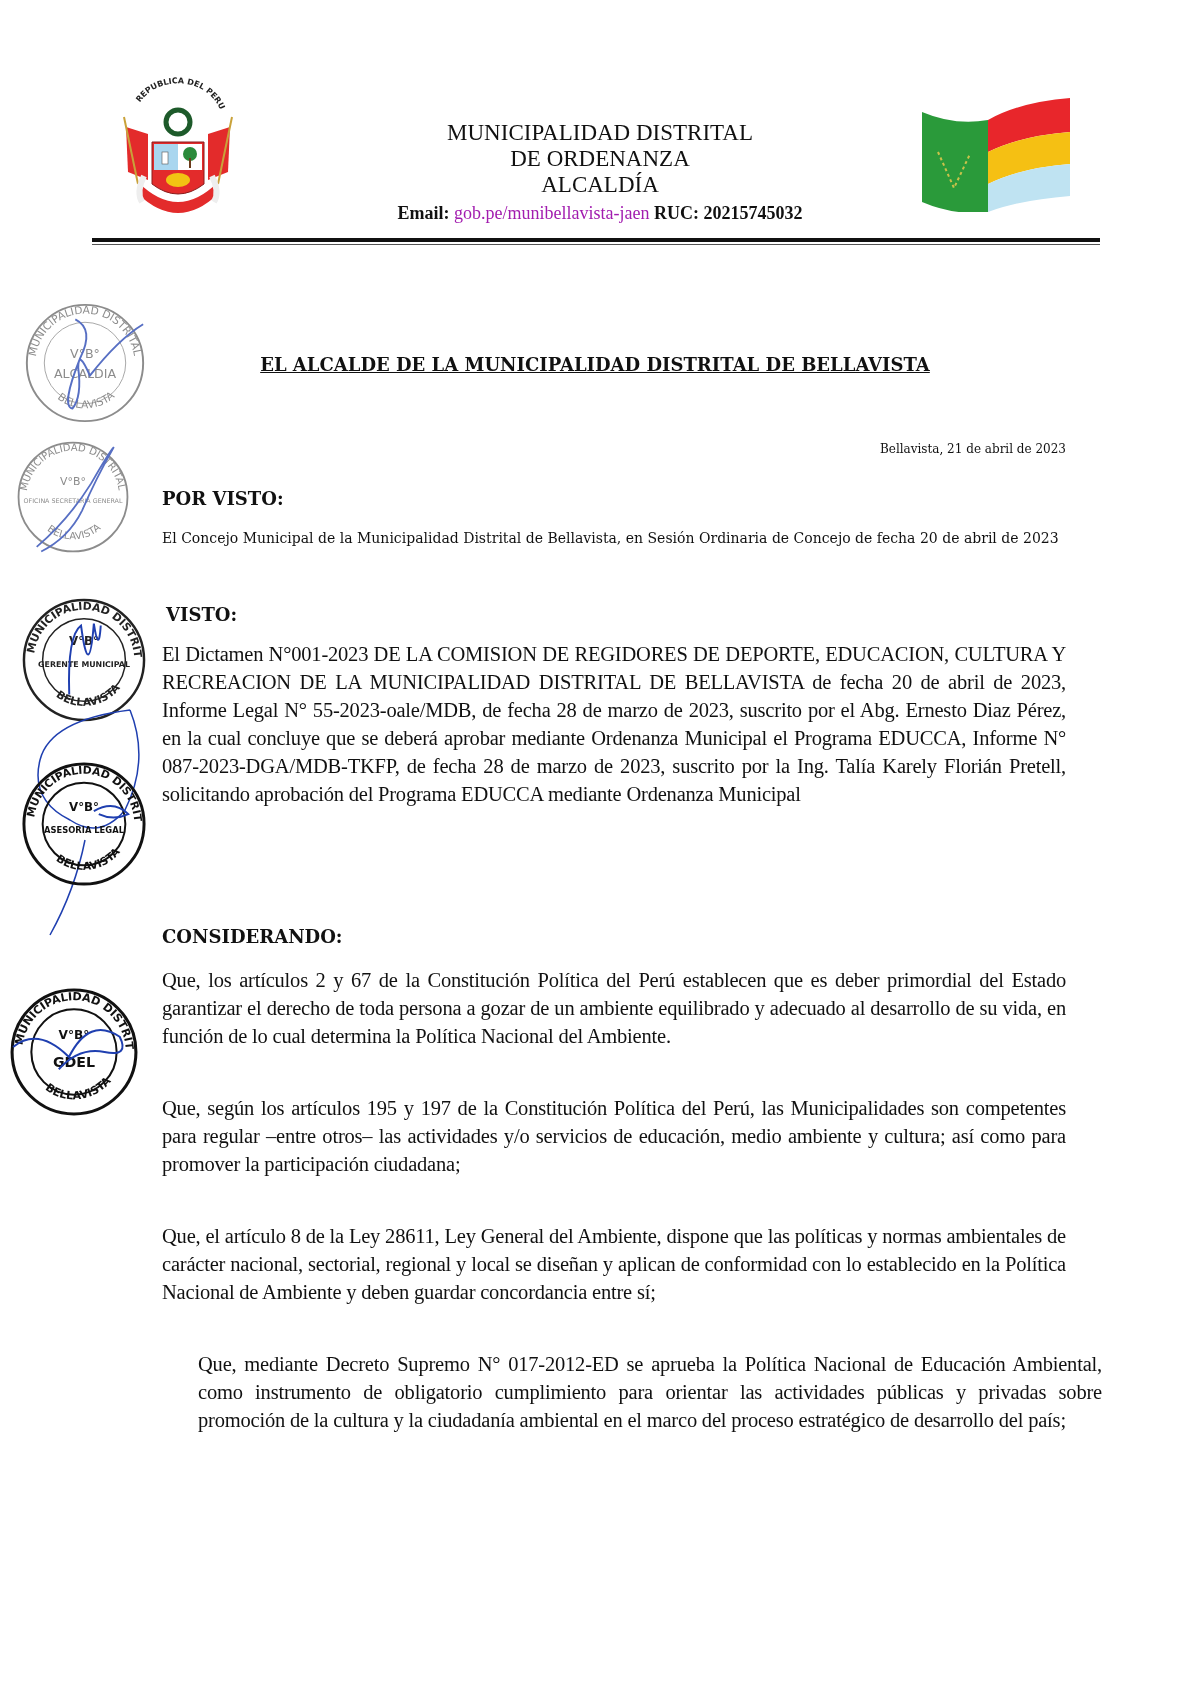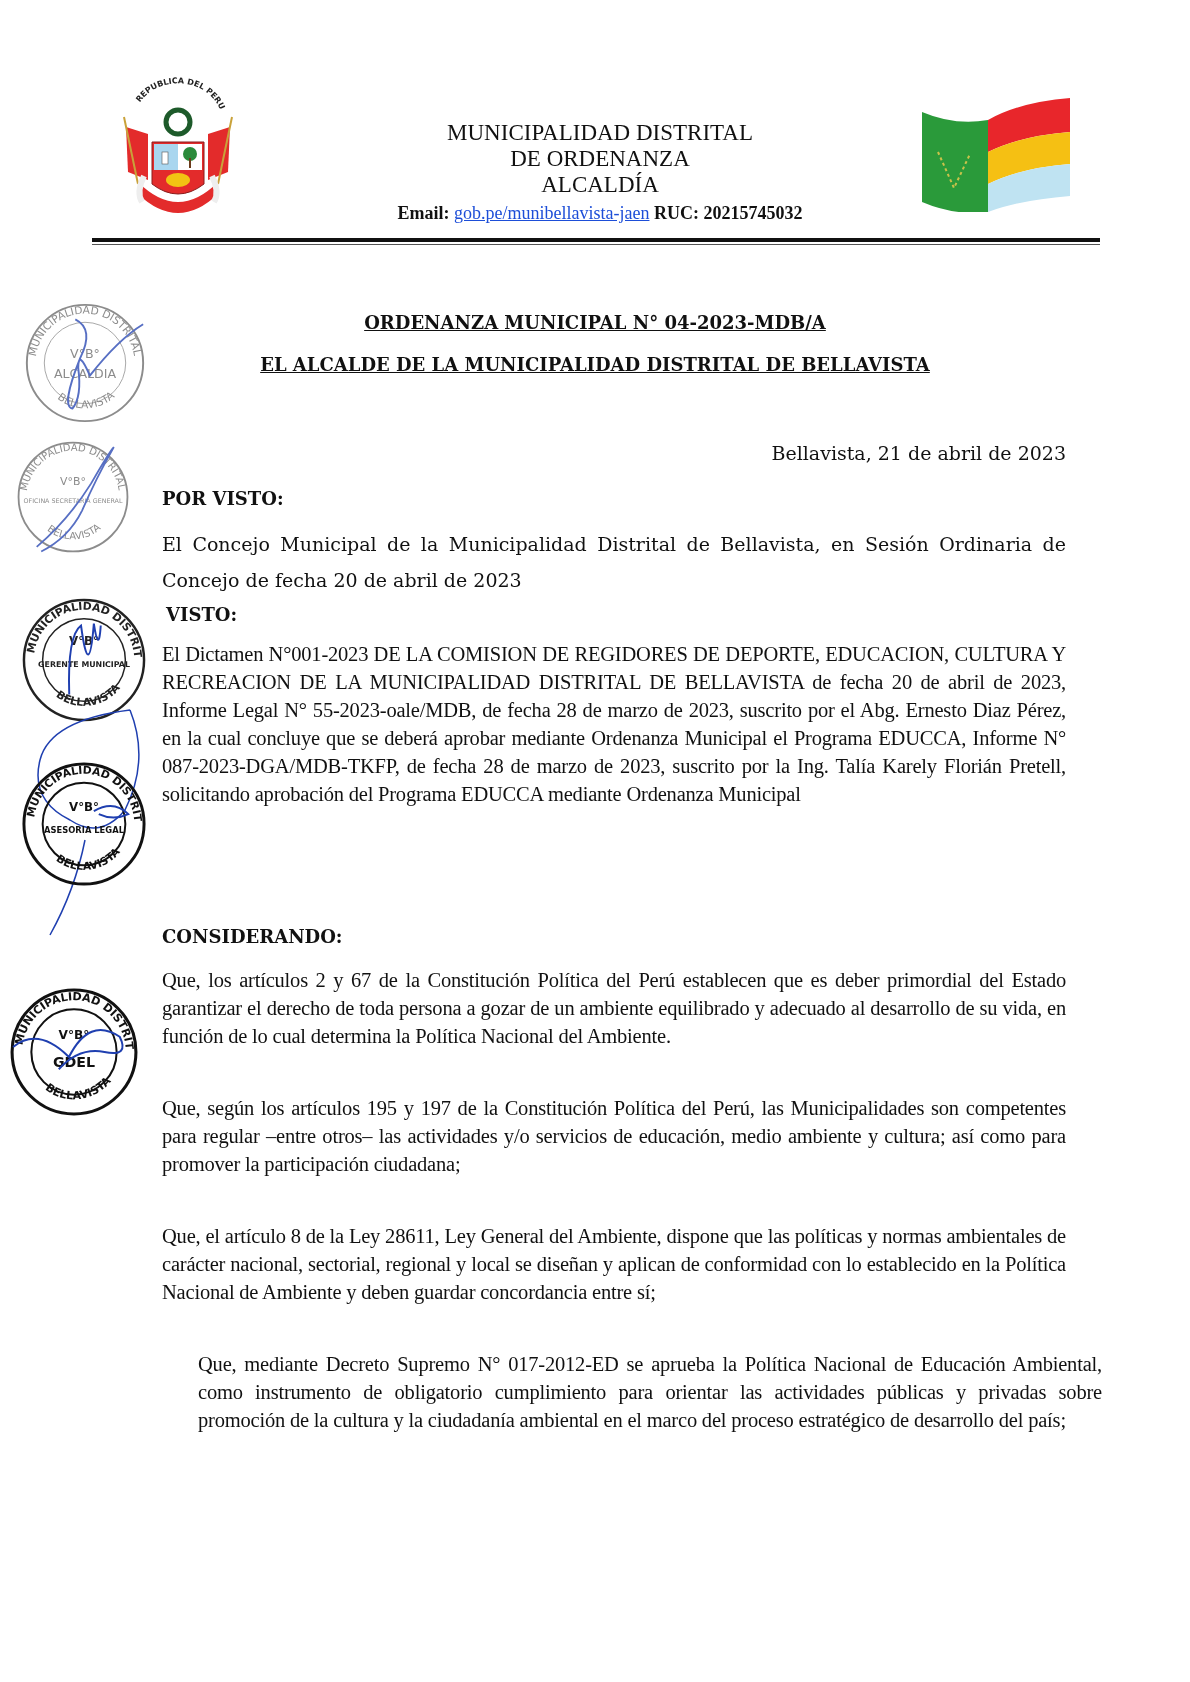--- a/index.html
+++ b/index.html
@@ -6,34 +6,34 @@
   body { width: 1190px; height: 1682px; position: relative; overflow: hidden; color: #111; }
   .page { position: absolute; left: 0; top: 0; width: 1190px; height: 1682px; background: #fff; }
 
   
   .coat { position: absolute; left: 118px; top: 72px; width: 120px; height: 148px; }
   .flag { position: absolute; left: 920px; top: 92px; width: 150px; height: 120px; }
   .header-text { position: absolute; left: 360px; top: 120px; width: 480px; text-align: center;
     font-family: "Liberation Serif", serif; font-size: 23px; line-height: 26px; color: #111; }
   .header-text .line { display: block; }
   .header-text .email-line { font-weight: bold; font-size: 18px; margin-top: 2px; }
-  .header-text .email-link { color: #1d4ed8; text-decoration: underline; font-weight: normal; }
+  .header-text .email-link { color: #a21caf; font-weight: normal; }
   .rule1 { position: absolute; left: 92px; top: 238px; width: 1008px; height: 4px; background: #111; }
   .rule2 { position: absolute; left: 92px; top: 244px; width: 1008px; height: 1px; background: #555; }
 
   
   .title { position: absolute; left: 150px; width: 940px; text-align: center;
     font-family: "DejaVu Serif", serif; font-weight: bold; text-decoration: underline; font-size: 18px; color: #111; }
   .title1 { top: 312px; left: 200px; width: 790px; }
   .title2 { top: 354px; left: 200px; width: 790px; }
 
-  .date { position: absolute; right: 124px; top: 442px; font-family: "DejaVu Serif", serif; font-size: 19px; }
+  .date { position: absolute; right: 124px; top: 442px; font-family: "DejaVu Serif", serif; font-size: 12px; }
 
-  .body { position: absolute; left: 162px; width: 904px; font-family: "DejaVu Serif", serif; font-size: 19px;
-    line-height: 36px; text-align: justify; color: #111; }
+  .body { position: absolute; left: 162px; width: 904px; font-family: "DejaVu Serif", serif; font-size: 14px;
+    line-height: 24px; text-align: justify; color: #111; }
   .heading { position: absolute; left: 162px; font-family: "DejaVu Serif", serif; font-weight: bold; font-size: 18px; }
   .narrow { font-family: "Liberation Serif", serif; font-size: 20.5px; line-height: 28px; letter-spacing: -0.2px; }
 
   
   .seal { position: absolute; width: 130px; height: 130px; }
   .seal svg { width: 100%; height: 100%; }
 </style>
 </head>
 <body>
 
@@ -86,21 +86,20 @@
       <path d="M68,60 Q100,44 150,40 L150,72 Q100,76 68,92 Z" fill="#f5c013"></path>
       <path d="M68,92 Q100,76 150,72 L150,104 Q100,108 68,120 Z" fill="#bfe3f2"></path>
       <path d="M2,20 Q35,34 68,28 L68,120 Q35,124 2,110 Z" fill="#2a9a3a"></path>
       <path d="M18,60 L34,96 L50,62" stroke="#c9c24a" stroke-width="2" fill="none" stroke-dasharray="3 3"></path>
     </svg>
   </div>
 
   <div class="rule1"></div>
   <div class="rule2"></div>
 
-  <div class="title title1">ORDENANZA MUNICIPAL N° 04-2023-MDB/A</div>
   <div class="title title2">EL ALCALDE DE LA MUNICIPALIDAD DISTRITAL DE BELLAVISTA</div>
 
   <div class="date">Bellavista, 21 de abril de 2023</div>
 
   <div class="heading" style="top:488px;">POR VISTO:</div>
   <div class="body" style="top:526px;">El Concejo Municipal de la Municipalidad Distrital de Bellavista, en Sesión Ordinaria de Concejo de fecha 20 de abril de 2023</div>
 
   <div class="heading" style="top:604px; left:166px;">VISTO:</div>
   <div class="body narrow" style="top:640px;">El Dictamen N°001-2023 DE LA COMISION DE REGIDORES DE DEPORTE, EDUCACION, CULTURA Y RECREACION DE LA MUNICIPALIDAD DISTRITAL DE BELLAVISTA de fecha 20 de abril de 2023, Informe Legal N° 55-2023-oale/MDB, de fecha 28 de marzo de 2023, suscrito por el Abg. Ernesto Diaz Pérez, en la cual concluye que se deberá aprobar mediante Ordenanza Municipal el Programa EDUCCA, Informe  N° 087-2023-DGA/MDB-TKFP, de fecha 28 de marzo de 2023, suscrito por la Ing. Talía Karely Florián Pretell, solicitando aprobación del Programa EDUCCA mediante Ordenanza Municipal</div>
 

